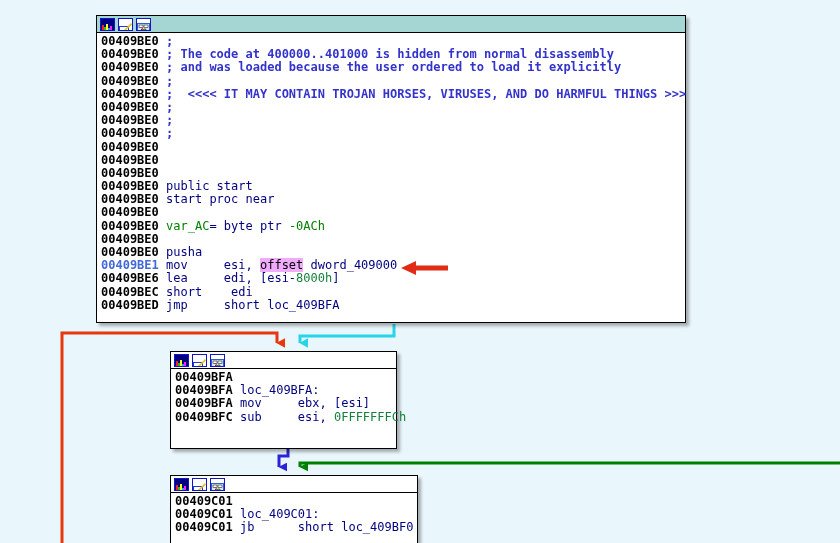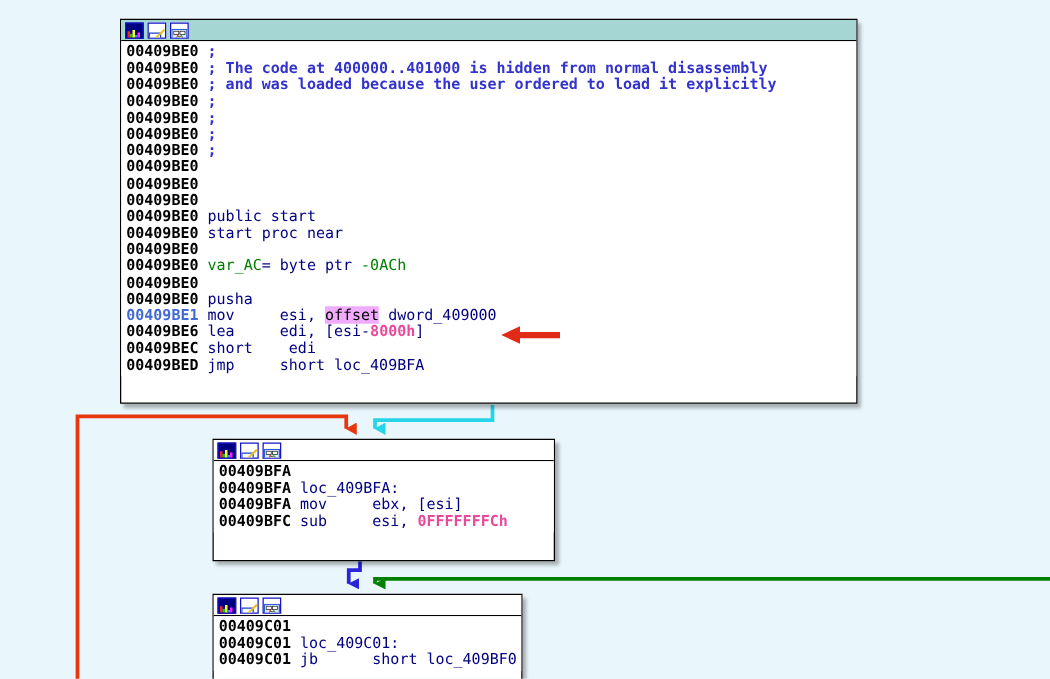--- a/index.html
+++ b/index.html
@@ -78,21 +78,21 @@
     color: #000080;
     padding-left: 4px;
     letter-spacing: 0px;
   }
   .addr      { color: #000000; font-weight: bold; }
   .addr.cur  { color: #4169d8; font-weight: bold; }
   .mnem      { color: #000080; }
   .cmt       { color: #3333cc; font-weight: bold; }
   .kw        { color: #000080; }
   .var       { color: #008000; }
-  .num       { color: #ec4899; font-weight: bold; }
+  .num       { color: #15803d; }
   .hl        { background: #f0abfc; color: #000000; }
 
   
   #annot-arrow {
     position: absolute;
     left: 400px; top: 254px;
     width: 48px; height: 16px;
     pointer-events: none;
   }
 </style>
@@ -166,39 +166,40 @@
               <rect x="4.5" y="6.5" width="4.5" height="2.5" fill="#ffffff" stroke="#202020" stroke-width="0.6"></rect>
               <path d="M4,4.5 L6.7,6.5" stroke="#d02020" stroke-width="0.8" fill="none"></path>
               <path d="M9,4.5 L6.9,6.5" stroke="#20a020" stroke-width="0.8" fill="none"></path>
             </svg></span>
         </div>
         <div class="node-body">
           <div class="line"><span class="addr">00409BE0 </span><span class="cmt">;</span></div>
           <div class="line"><span class="addr">00409BE0 </span><span class="cmt">; The code at 400000..401000 is hidden from normal disassembly</span></div>
           <div class="line"><span class="addr">00409BE0 </span><span class="cmt">; and was loaded because the user ordered to load it explicitly</span></div>
           <div class="line"><span class="addr">00409BE0 </span><span class="cmt">;</span></div>
+          <div class="line"><span class="addr">00409BE0 </span><span class="cmt">;  &lt;&lt;&lt;&lt; IT MAY CONTAIN TROJAN HORSES, VIRUSES, AND DO HARMFUL THINGS &gt;&gt;&gt;</span></div>
           <div class="line"><span class="addr">00409BE0 </span><span class="cmt">;</span></div>
           <div class="line"><span class="addr">00409BE0 </span><span class="cmt">;</span></div>
           <div class="line"><span class="addr">00409BE0 </span><span class="cmt">;</span></div>
           <div class="line"><span class="addr">00409BE0 </span></div>
           <div class="line"><span class="addr">00409BE0 </span></div>
           <div class="line"><span class="addr">00409BE0 </span></div>
           <div class="line"><span class="addr">00409BE0 </span><span class="kw">public start</span></div>
           <div class="line"><span class="addr">00409BE0 </span><span class="kw">start proc near</span></div>
           <div class="line"><span class="addr">00409BE0 </span></div>
           <div class="line"><span class="addr">00409BE0 </span><span class="var">var_AC</span><span class="kw">= byte ptr </span><span class="var">-0ACh</span></div>
           <div class="line"><span class="addr">00409BE0 </span></div>
           <div class="line"><span class="addr">00409BE0 </span><span class="mnem">pusha</span></div>
           <div class="line"><span class="addr cur">00409BE1 </span><span class="mnem">mov     esi, </span><span class="hl">offset</span><span class="mnem"> dword_409000</span></div>
           <div class="line"><span class="addr">00409BE6 </span><span class="mnem">lea     edi, [esi-</span><span class="num">8000h</span><span class="mnem">]</span></div>
           <div class="line"><span class="addr">00409BEC </span><span class="mnem">short    edi</span></div>
           <div class="line"><span class="addr">00409BED </span><span class="mnem">jmp     short loc_409BFA</span></div>
         </div>
       </div>
-      <div class="node" style="left: 170px; top: 345px; width: 274px; height: 98px;">
+      <div class="node" style="left: 170px; top: 345px; width: 227px; height: 98px;">
         <div class="node-titlebar plain">
           <span class="tb-icon ico-palette"><svg width="13" height="11" viewBox="0 0 13 11">
               <rect x="0" y="0" width="13" height="11" fill="#000080"></rect>
               <rect x="1" y="2" width="2" height="8" fill="#ff2020"></rect>
               <rect x="3" y="4" width="2" height="6" fill="#20c020"></rect>
               <rect x="5" y="1" width="2" height="9" fill="#ffff20"></rect>
               <rect x="7" y="5" width="2" height="5" fill="#20a0ff"></rect>
               <rect x="9" y="3" width="2" height="7" fill="#ff20ff"></rect>
             </svg></span>
           <span class="tb-icon ico-pencil"><svg width="13" height="11" viewBox="0 0 13 11">

